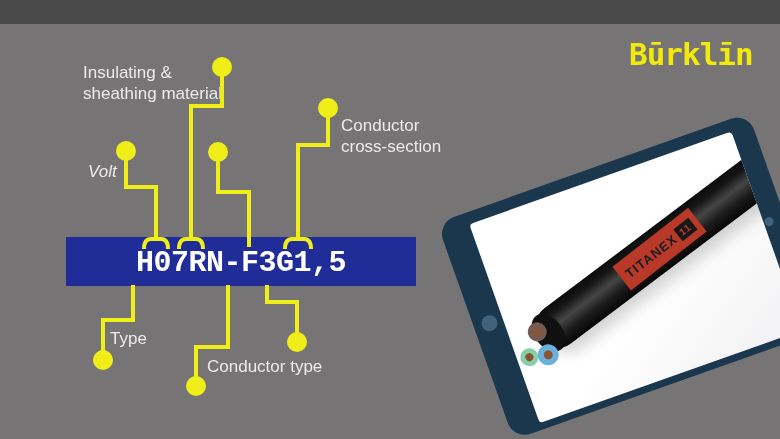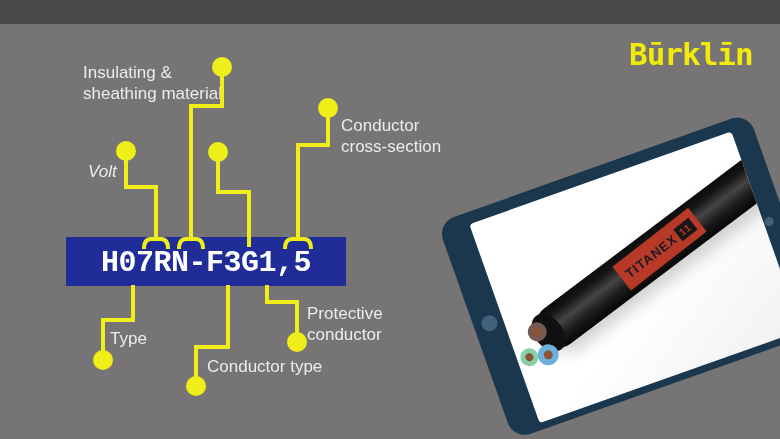--- a/index.html
+++ b/index.html
@@ -11,21 +11,21 @@
   }
   
   .logo {
     position:absolute; left:629px; top:12px;
     font-family:"DejaVu Sans Mono", monospace;
     font-weight:bold; font-size:31px; letter-spacing:-1px;
     color:#f2ea0c; white-space:nowrap;
   }
   
   .code-box {
-    position:absolute; left:66px; top:213px; width:280px; height:49px;
+    position:absolute; left:66px; top:213px; width:350px; height:49px;
     background:#202c98; display:flex; align-items:center; justify-content:center;
   }
   .code-box span {
     font-family:"Liberation Mono", monospace; font-weight:bold;
     font-size:30px; letter-spacing:-0.5px; color:#ffffff;
     padding-top:2px;
   }
   
   .callout-label {
     position:absolute; color:#ececec; font-size:17px; line-height:21px;
@@ -100,22 +100,20 @@
     <span>H07RN-F3G1,5</span>
   </div>
 
   <div class="callout-label lbl-insulating">Insulating &amp;
 sheathing material</div>
   <div class="callout-label lbl-volt">Volt</div>
   <div class="callout-label lbl-crosssec">Conductor
 cross-section</div>
   <div class="callout-label lbl-type">Type</div>
   <div class="callout-label lbl-ctype">Conductor type</div>
-  <div class="callout-label lbl-protective">Protective
-conductor</div>
 
   <svg class="lines" width="780" height="439">
     <g stroke="#f0ee18" stroke-width="4" fill="none">
 
       <path d="M126,127 L126,163 L156,163 L156,216"></path>
       <path d="M144,225 Q144,215 151,215 L161,215 Q168,215 168,225"></path>
       <path d="M222,43 L222,82 L191,82 L191,216"></path>
       <path d="M179,225 Q179,215 186,215 L196,215 Q203,215 203,225"></path>
       <path d="M218,129 L218,168 L249,168 L249,223"></path>
       <path d="M328,84 L328,121 L298,121 L298,216"></path>

